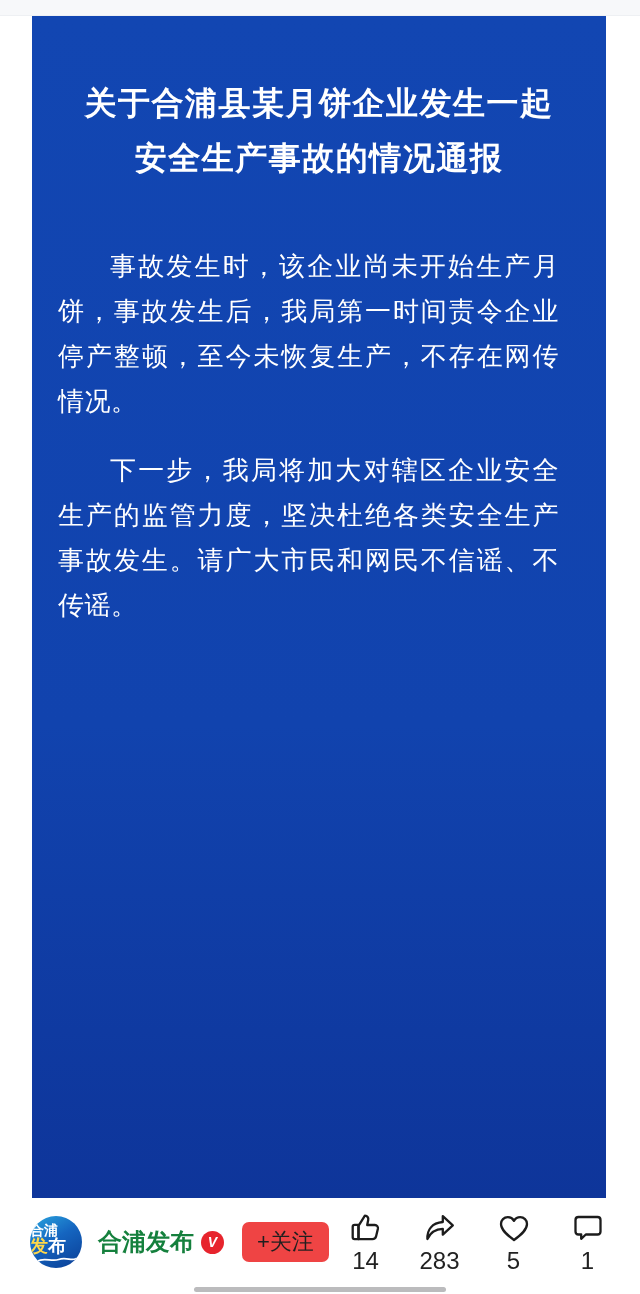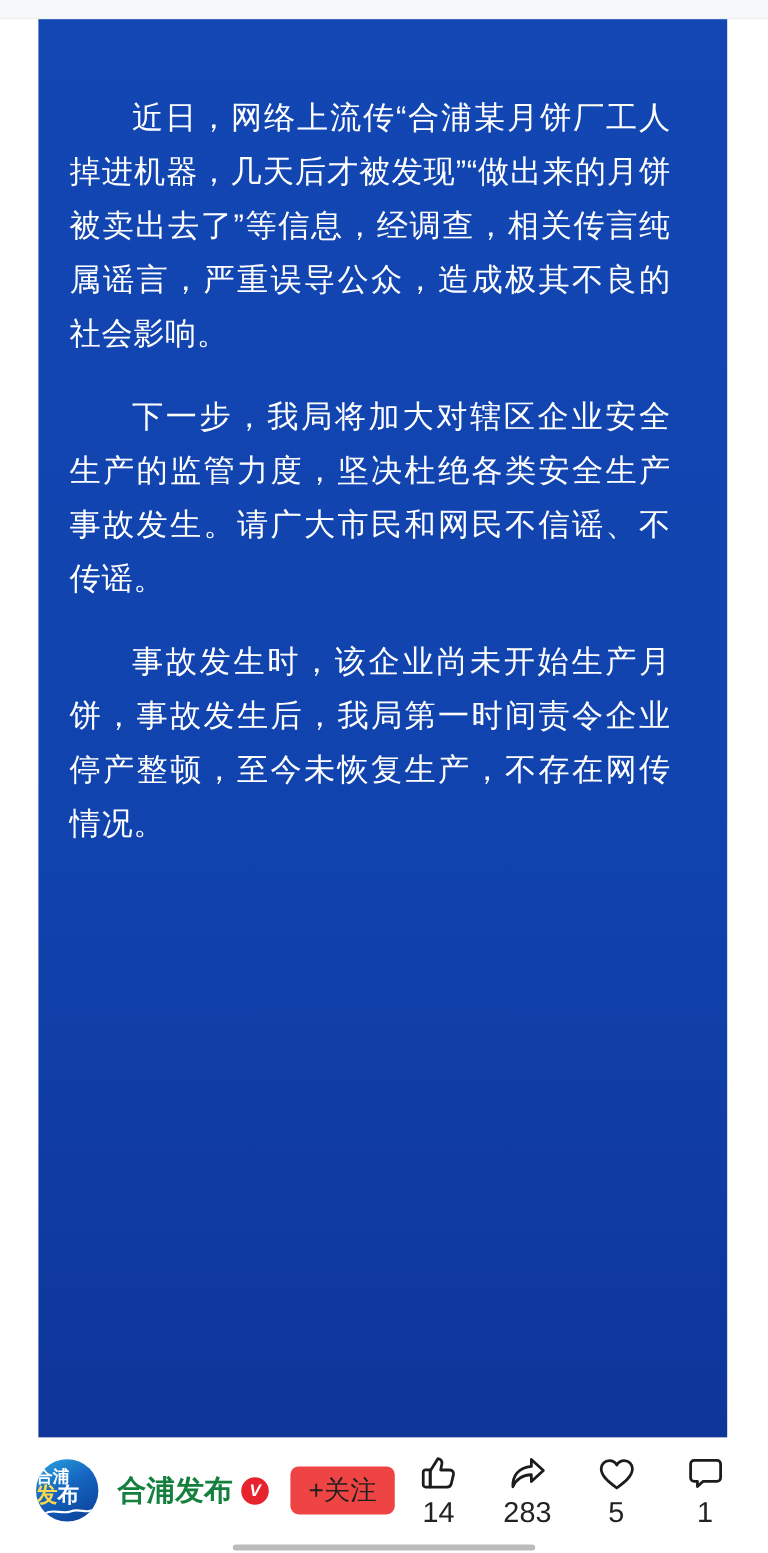--- a/index.html
+++ b/index.html
@@ -172,23 +172,26 @@
   }
 </style>
 </head>
 <body>
 
 <div class="screen">
 
   <div class="top-strip"></div>
 
   <div class="notice">
-    <p class="para">近日，网络上流传“合浦某月饼厂工人掉进机器，几天后才被发现”“做出来的月饼被卖出去了”等信息，经调查，相关传言纯属谣言，严重误导公众，造成极其不良的社会影响。</p>
+    <div class="notice-title">
+      <div>关于合浦县某月饼企业发生一起</div>
+      <div>安全生产事故的情况通报</div>
+    </div>
+    <p class="para">事故发生时，该企业尚未开始生产月饼，事故发生后，我局第一时间责令企业停产整顿，至今未恢复生产，不存在网传情况。</p>
     <p class="para">下一步，我局将加大对辖区企业安全生产的监管力度，坚决杜绝各类安全生产事故发生。请广大市民和网民不信谣、不传谣。</p>
-    <p class="para">事故发生时，该企业尚未开始生产月饼，事故发生后，我局第一时间责令企业停产整顿，至今未恢复生产，不存在网传情况。</p>
   </div>
 
   <div class="footer">
 
     <div class="avatar">
       <div class="avatar-line1">合浦</div>
       <div class="avatar-line2"><span class="avatar-fa">发</span><span>布</span></div>
       <svg class="avatar-wave" viewBox="0 0 48 10">
         <path d="M3 7 C11 2 19 8 27 5 C35 2 42 7 46 4" stroke="#ffffff" stroke-width="2" fill="none" stroke-linecap="round"></path>
       </svg>

